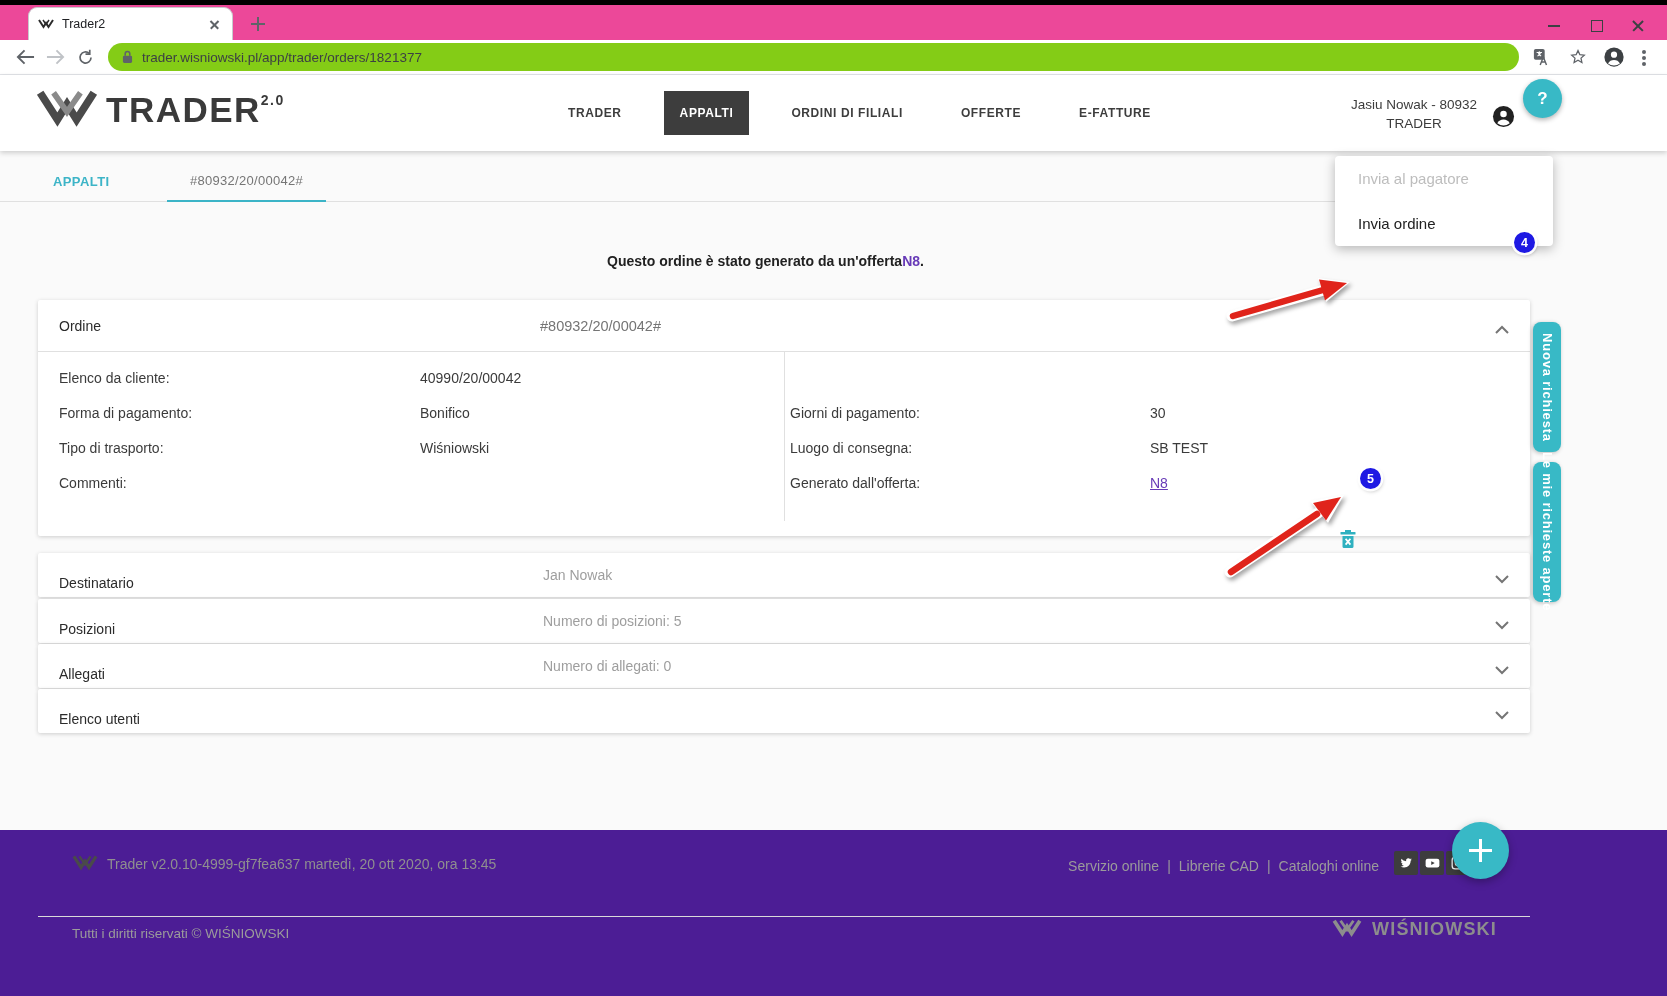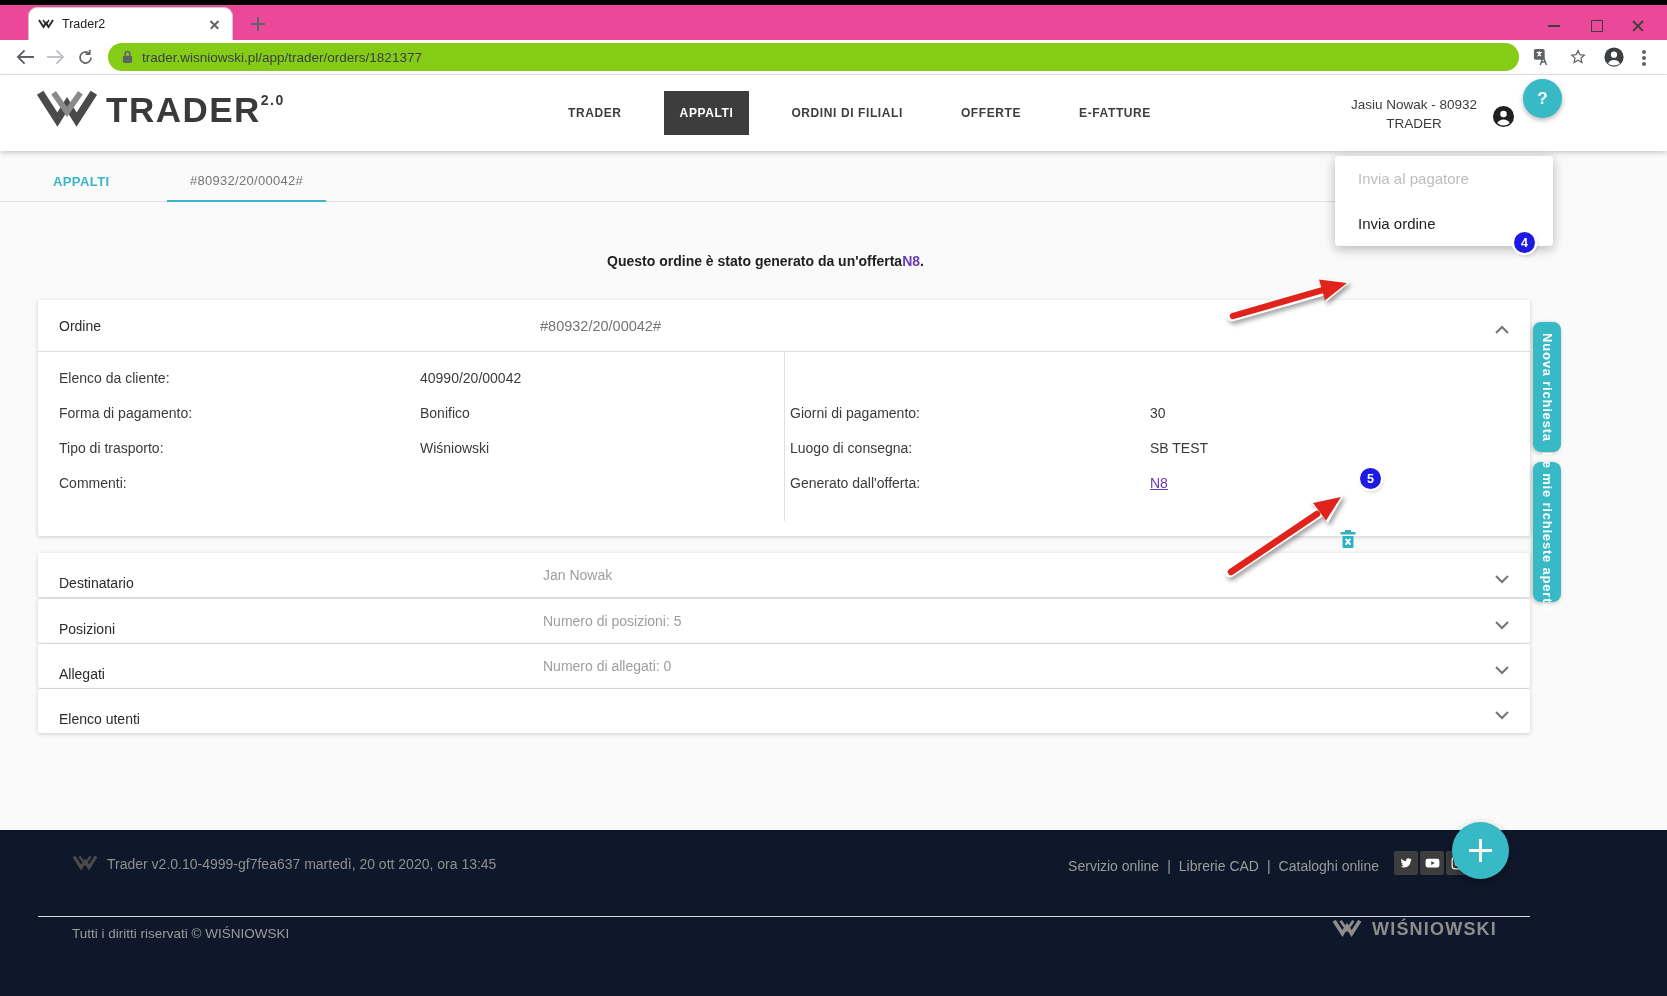--- a/index.html
+++ b/index.html
@@ -109,21 +109,21 @@
   .badge-4 { left:1514px; top:232px; }
   .badge-5 { left:1360px; top:468px; }
   .arrows { position:absolute; left:0; top:0; width:1667px; height:996px; pointer-events:none; z-index:50; }
   
   .side-btn { position:absolute; left:1533px; width:28px; background:#38b9c6; border-radius:8px; color:#fff;
     writing-mode:vertical-rl; font-size:13px; font-weight:700; letter-spacing:0.8px;
     display:flex; align-items:center; justify-content:center; box-shadow:-1px 1px 4px rgba(0,0,0,0.25);
     z-index:10; cursor:pointer; white-space:nowrap; }
   .side-1 { top:322px; height:130px; } .side-2 { top:462px; height:140px; }
   
-  .footer { position:absolute; top:830px; left:0; width:100%; height:166px; background:#0f172a; }
+  .footer { position:absolute; top:830px; left:0; width:100%; height:166px; background:#4c1d95; }
   .foot-version { position:absolute; left:72px; top:24px; display:flex; align-items:center; gap:9px;
     font-size:14px; color:#8f8f8f; }
   .foot-links { position:absolute; right:288px; top:28px; font-size:14px; color:#9b9b9b; white-space:nowrap; }
   .foot-links .sep { margin:0 8px; }
   .social-row { position:absolute; left:1394px; top:851px; display:flex; gap:2px; z-index:6; }
   .soc { width:24px; height:24px; background:#3d3d3d; border-radius:2px; display:flex; align-items:center; justify-content:center; cursor:pointer; }
   .foot-div { position:absolute; left:38px; top:86px; width:1492px; height:1px; background:#d9d9d9; }
   .foot-copy { position:absolute; left:72px; top:96px; font-size:13.5px; color:#9b9b9b; }
   .foot-brand { position:absolute; right:170px; top:88px; display:flex; align-items:center; gap:10px;
     color:#8d8d8d; font-size:18px; font-weight:700; letter-spacing:1.2px; }

